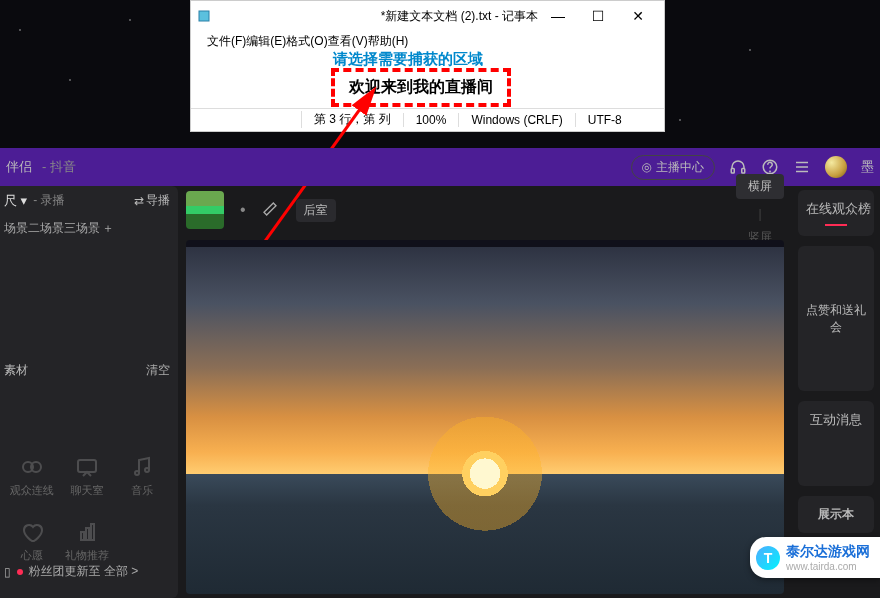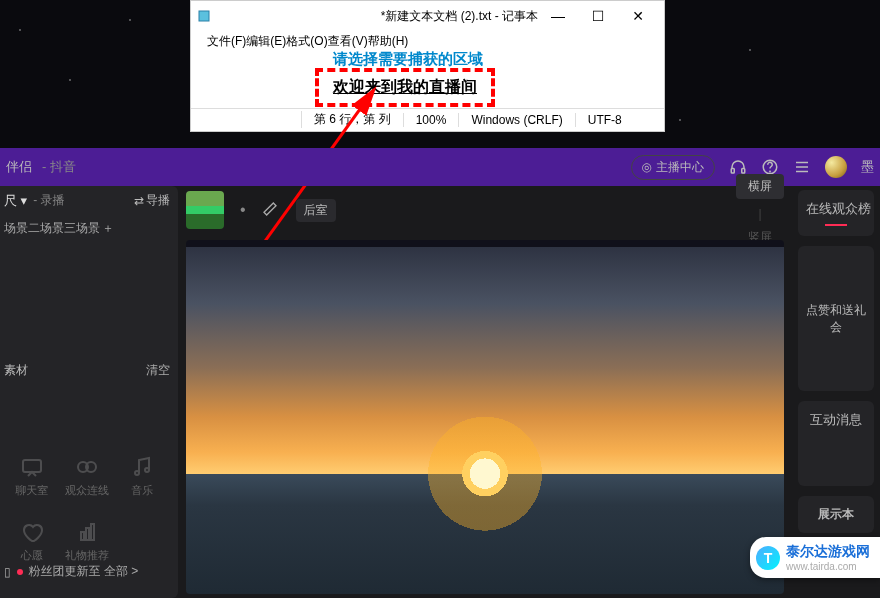--- a/index.html
+++ b/index.html
@@ -46,26 +46,25 @@
 .np-btn { width: 40px; height: 28px; display: flex; align-items: center; justify-content: center; font-size: 14px; }
 .np-menu { display: flex; padding: 2px 16px; font-size: 12px; }
 .np-body {
   position: relative; height: 56px; background: #fff;
 }
 .capture-hint {
   position: absolute; top: -2px; left: 142px;
   color: #08c; font-size: 15px; font-weight: bold;
 }
 .selection {
-  position: absolute; top: 16px; left: 124px;
+  position: absolute; top: 16px; left: 140px;
   border: 4px dashed red;
   padding: 5px 14px;
   font-size: 16px; font-weight: bold;
   background: #fff;
-  text-decoration: underline;
 }
 .np-status {
   height: 22px; display: flex; align-items: center;
   border-top: 1px solid #ddd;
   font-size: 12px; padding-left: 110px;
 }
 .np-status span { padding: 0 12px; border-left: 1px solid #ddd; }
 
 
 .arrow {
@@ -217,21 +216,21 @@
     <span>编辑(E)</span>
     <span>格式(O)</span>
     <span>查看(V)</span>
     <span>帮助(H)</span>
   </div>
   <div class="np-body">
     <div class="capture-hint">请选择需要捕获的区域</div>
     <div class="selection">欢迎来到我的直播间</div>
   </div>
   <div class="np-status">
-    <span>第 6 行，第    列</span>
+    <span>第 3 行，第    列</span>
     <span>100%</span>
     <span>Windows (CRLF)</span>
     <span>UTF-8</span>
   </div>
 </div>
 
 <svg class="arrow">
   <defs>
       <marker id="ah" markerWidth="10" markerHeight="10" refX="8" refY="3" orient="auto">
         <path d="M0,0 L10,3 L0,6 Z" fill="red"></path>
@@ -290,31 +289,31 @@
     </div>
 
     <div class="sb-sec-title">
       <span>素材</span>
       <span class="clear">清空</span>
     </div>
 
     <div class="icon-grid">
       <div class="ig-item">
         <svg width="24" height="24" viewBox="0 0 24 24" fill="none" stroke="#777" stroke-width="2">
+            <circle cx="8" cy="12" r="5"></circle>
+            <circle cx="16" cy="12" r="5"></circle>
+          </svg>
+        <span>观众连线</span>
+      </div>
+      <div class="ig-item">
+        <svg width="24" height="24" viewBox="0 0 24 24" fill="none" stroke="#777" stroke-width="2">
             <rect x="3" y="5" width="18" height="12" rx="2"></rect>
             <path d="M8 21l4-4 4 4"></path>
           </svg>
         <span>聊天室</span>
-      </div>
-      <div class="ig-item">
-        <svg width="24" height="24" viewBox="0 0 24 24" fill="none" stroke="#777" stroke-width="2">
-            <circle cx="8" cy="12" r="5"></circle>
-            <circle cx="16" cy="12" r="5"></circle>
-          </svg>
-        <span>观众连线</span>
       </div>
       <div class="ig-item">
         <svg width="24" height="24" viewBox="0 0 24 24" fill="none" stroke="#777" stroke-width="2">
             <path d="M9 18V5l10-2v12"></path>
             <circle cx="7" cy="18" r="2"></circle>
             <circle cx="17" cy="15" r="2"></circle>
           </svg>
         <span>音乐</span>
       </div>
       <div class="ig-item">

